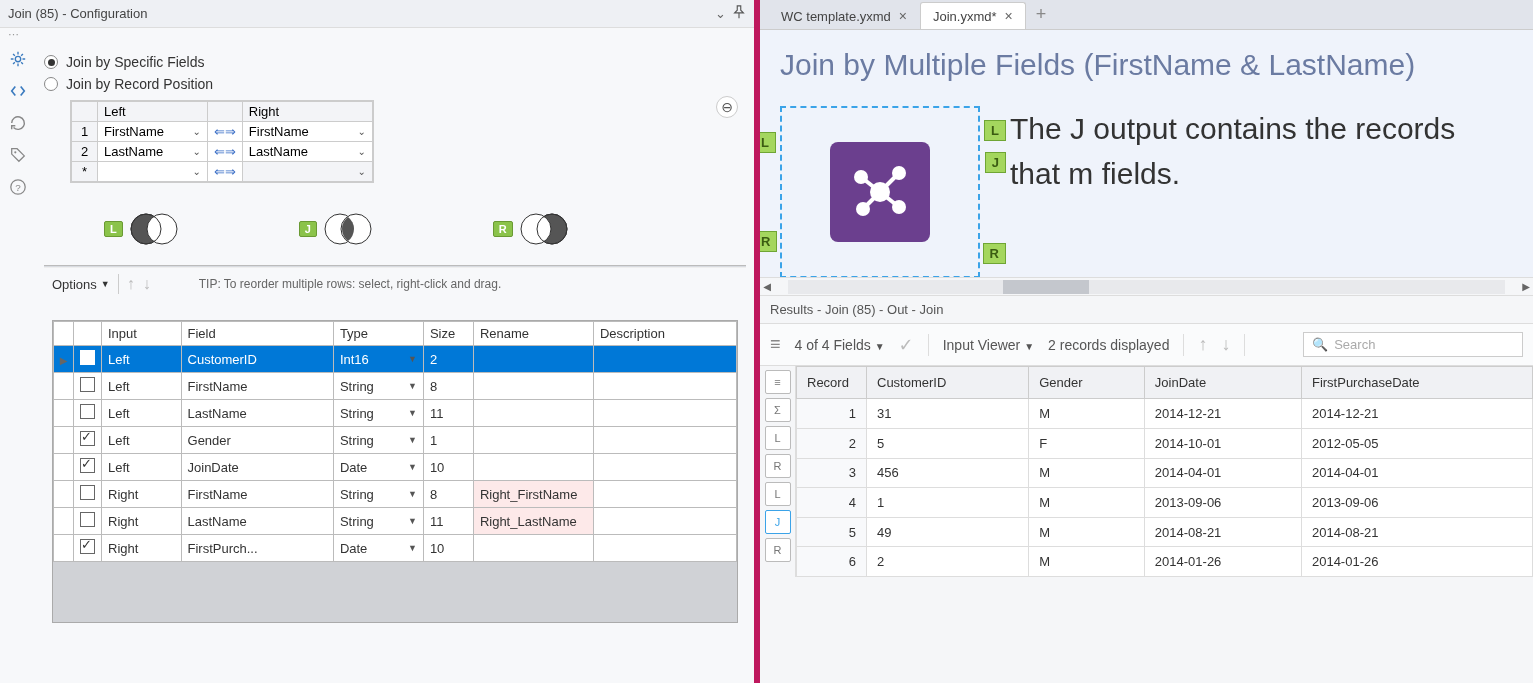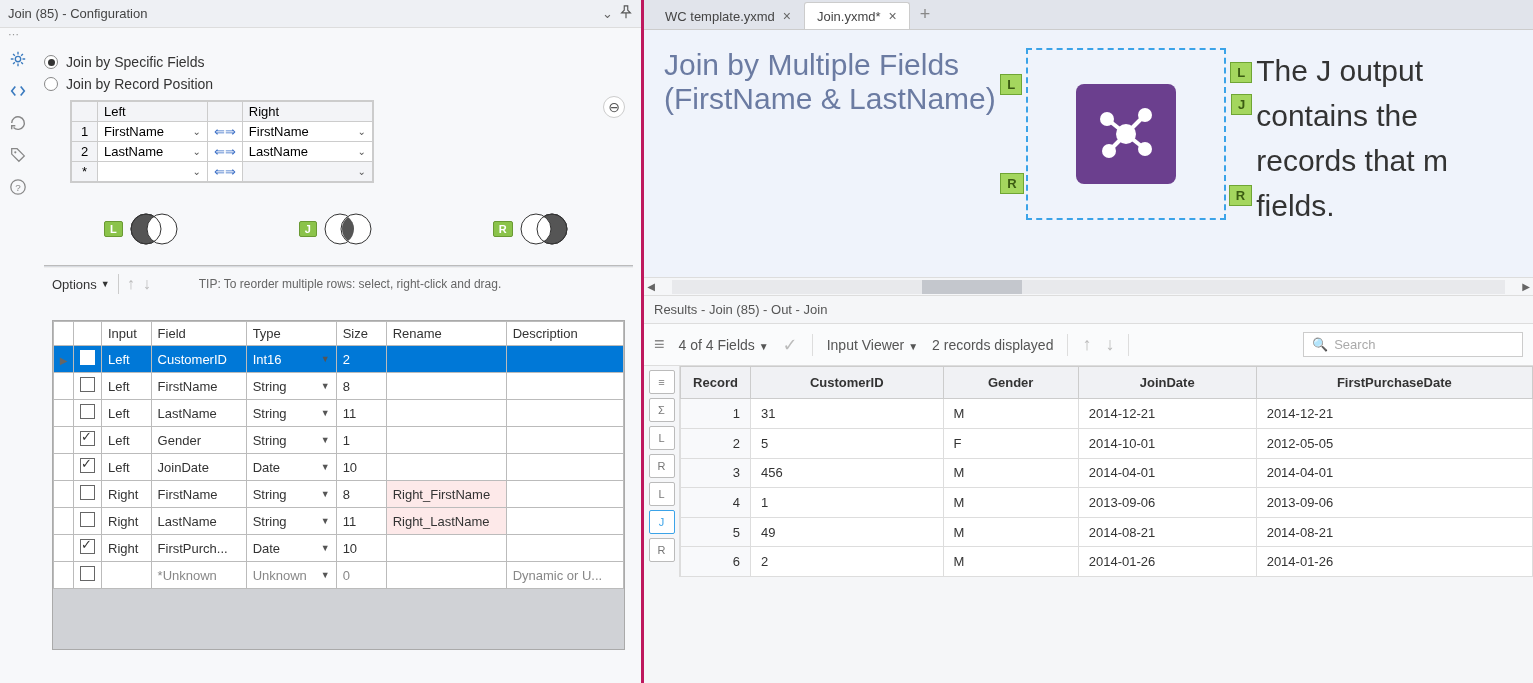--- a/index.html
+++ b/index.html
@@ -1,19 +1,19 @@
 <!DOCTYPE html>
 <html><head>
 <meta charset="utf-8">
 <style>
 * { box-sizing: border-box; margin: 0; padding: 0; font-family: "Segoe UI", Arial, sans-serif; }
 body { width: 1533px; height: 683px; background: #f5f6f8; overflow: hidden; display: flex; }
 
 
-.left-panel { width: 644px; height: 683px; background: #f7f8fa; border-right: 3px solid #be185d; display: flex; flex-direction: column; }
+.left-panel { width: 760px; height: 683px; background: #f7f8fa; border-right: 6px solid #be185d; display: flex; flex-direction: column; }
 .panel-header { height: 28px; background: #eef0f4; border-bottom: 1px solid #ddd; display: flex; align-items: center; padding: 0 8px; font-size: 13px; color: #444; }
 .panel-header .title { flex: 1; }
 .panel-header .icon { margin-left: 6px; color: #666; cursor: pointer; }
 .dots-row { height: 18px; padding-left: 8px; font-size: 11px; color: #999; }
 .config-body { flex: 1; display: flex; }
 .side-icons { width: 36px; display: flex; flex-direction: column; align-items: center; padding-top: 4px; gap: 10px; }
 .side-icons svg { width: 18px; height: 18px; }
 .config-main { flex: 1; padding: 8px 8px 0 8px; }
 .radio-row { display: flex; align-items: center; gap: 8px; font-size: 14px; color: #333; margin-bottom: 6px; }
 .radio { width: 14px; height: 14px; border: 1px solid #888; border-radius: 50%; display: flex; align-items: center; justify-content: center; background: #fff; }
@@ -59,21 +59,21 @@
 .table-spacer { background: #d0d2d6; height: 60px; }
 
 
 .right-panel { flex: 1; height: 577px; display: flex; flex-direction: column; background: #f0f3f9; }
 .tabs-bar { height: 30px; background: #e1e4eb; display: flex; align-items: flex-end; border-bottom: 1px solid #ccc; padding-left: 8px; }
 .tab { padding: 5px 12px; font-size: 13px; color: #444; display: flex; align-items: center; gap: 8px; border: 1px solid transparent; border-bottom: none; }
 .tab.active { background: #fff; border-color: #ccc; border-radius: 3px 3px 0 0; }
 .tab .close { font-size: 14px; color: #666; }
 .tab-add { padding: 4px 10px; font-size: 18px; color: #888; }
 
-.canvas { flex: 1; background: #eff3fb; padding: 18px 20px; overflow: hidden; display: flex; flex-direction: row; }
+.canvas { flex: 1; background: #eff3fb; padding: 18px 20px; overflow: hidden; display: flex; flex-direction: column; }
 .canvas-title { font-size: 30px; color: #6b7ba2; margin-bottom: 24px; font-weight: 400; }
 .canvas-body { display: flex; gap: 30px; }
 .join-tool-wrap { border: 2px dashed #3ba3e8; padding: 14px 10px; width: 200px; height: 172px; display: flex; align-items: center; justify-content: center; position: relative; }
 .join-tool { width: 100px; height: 100px; background: #6b3f8e; border-radius: 8px; position: relative; display: flex; align-items: center; justify-content: center; }
 .anchor { position: absolute; background: #a4d65e; border: 1px solid #6fa534; color: #3b5c12; font-weight: bold; font-size: 13px; padding: 2px 6px; }
 .anchor.in-l { left: -28px; top: 24px; }
 .anchor.in-r { left: -28px; bottom: 24px; }
 .anchor.out-l { right: -28px; top: 12px; }
 .anchor.out-j { right: -28px; top: 44px; }
 .anchor.out-r { right: -28px; bottom: 12px; }
@@ -89,21 +89,21 @@
 .results-toolbar { display: flex; align-items: center; padding: 8px 10px; gap: 14px; font-size: 14px; color: #555; background: #fafbfc; border-bottom: 1px solid #ddd; }
 .results-toolbar .sep2 { width: 1px; height: 22px; background: #ddd; }
 .results-toolbar .chev2 { font-size: 10px; }
 .search-box { margin-left: auto; border: 1px solid #ccc; padding: 4px 8px; font-size: 13px; color: #aaa; display: flex; align-items: center; gap: 6px; width: 220px; background: #fff; }
 
 .results-body { display: flex; flex: 1; background: #fff; }
 .results-sidebar { width: 36px; background: #f5f6f8; border-right: 1px solid #ddd; display: flex; flex-direction: column; align-items: center; padding-top: 4px; gap: 4px; }
 .rs-btn { width: 26px; height: 24px; border: 1px solid #bbb; background: #fff; display: flex; align-items: center; justify-content: center; font-size: 11px; color: #777; border-radius: 2px; }
 .rs-btn.active { border-color: #3ba3e8; color: #3ba3e8; }
 .results-table { border-collapse: collapse; font-size: 13px; flex: 1; }
-.results-table th { background: #f0f1f4; border: 1px solid #ccc; padding: 4px 10px; text-align: center; font-weight: 700; color: #333; }
+.results-table th { background: #f0f1f4; border: 1px solid #ccc; padding: 4px 10px; text-align: left; font-weight: 400; color: #333; }
 .results-table td { border: 1px solid #ddd; padding: 3px 10px; color: #333; }
 .results-table .rec-col { text-align: right; width: 70px; background: #f8f9fb; }
 </style>
 </head>
 <body>
 
 <div class="left-panel">
   <div class="panel-header">
     <span class="title">Join (85) - Configuration</span>
     <span class="icon">⌄</span>
@@ -374,35 +374,20 @@
     <td>
                   <div class="type-cell">
                     <span>Date</span>
                     <span class="dd">▼</span>
                   </div>
                 </td>
     <td>10</td>
     <td></td>
     <td></td>
               </tr>
-              <tr class="unknown-gray">
-    <td class="sel-col"></td>
-    <td class="chk-col"><span class="checkbox "></span></td>
-    <td></td>
-    <td>*Unknown</td>
-    <td>
-                  <div class="type-cell">
-                    <span class="gray-text">Unknown</span>
-                    <span class="dd">▼</span>
-                  </div>
-                </td>
-    <td class="gray-text">0</td>
-    <td></td>
-    <td>Dynamic or U...</td>
-              </tr>
             </tbody>
         </table>
         <div class="table-spacer"></div>
       </div>
     </div>
   </div>
 </div>
 
 <div class="right-panel">
   <div class="tabs-bar">

